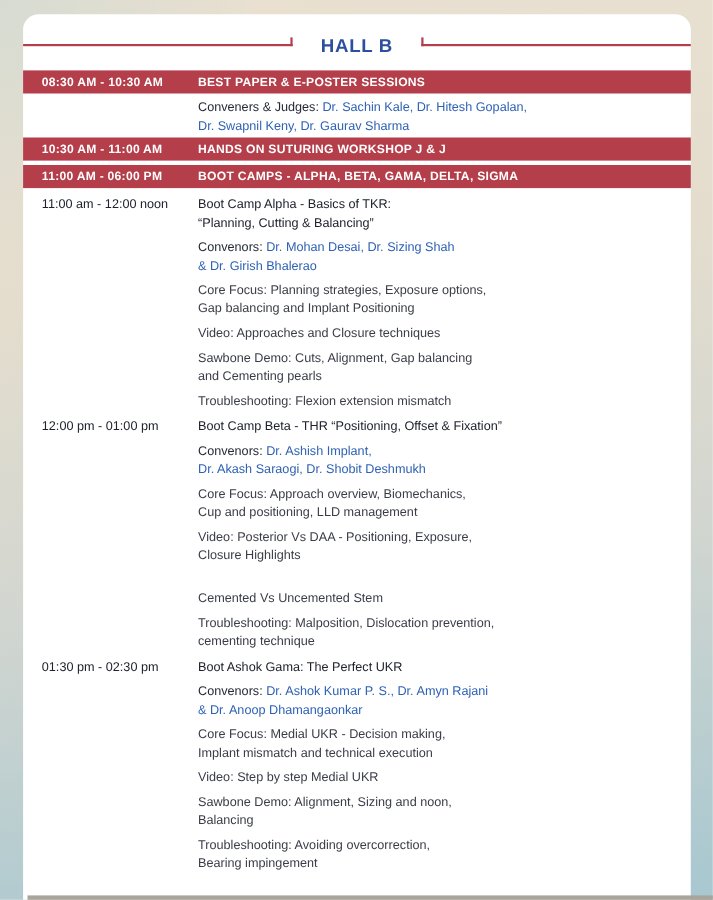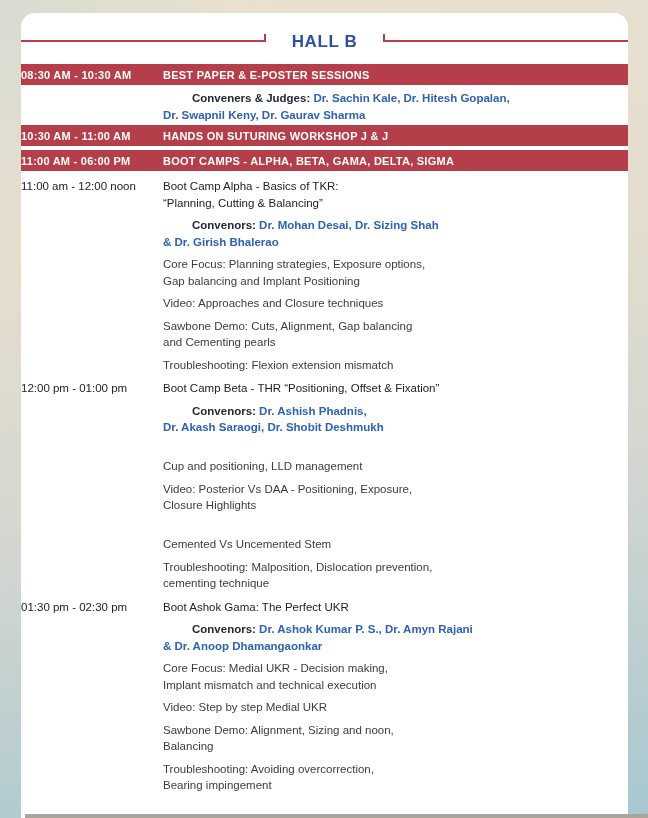--- a/index.html
+++ b/index.html
@@ -25,37 +25,37 @@
   .rule.left{margin-right:9px;}
   .rule.right{margin-left:9px;}
   .rule.left::after{content:"";position:absolute;right:0;bottom:0;width:2px;height:8px;background:var(--bar-red,#b43e4a);}
   .rule.right::before{content:"";position:absolute;left:0;bottom:0;width:2px;height:8px;background:var(--bar-red,#b43e4a);}
   .hall-title{
     margin:17px;font-size:17px;font-weight:700;letter-spacing:.6px;
     color:var(--hall-blue,#2c4f9f);line-height:1;
   }
   
   .row{display:flex;}
-  .time-cell{width:142px;padding-left:0;flex:none;box-sizing:content-box;}
+  .time-cell{width:142px;padding-left:17px;flex:none;box-sizing:content-box;}
   .content-cell{flex:1;padding-right:24px;}
   .bar{
     height:21px;align-items:center;background:var(--bar-red,#b43e4a);
     color:var(--bar-text,#fff);font-size:11px;font-weight:700;letter-spacing:.25px;
   }
   .bar + .bar{margin-top:4px;}
   .para-block{padding:5px 0 2px;}
   .slot{margin-top:7px;}
   .slot-time,.slot-title{
     font-size:11.5px;font-weight:400;color:var(--heading-dark,#20232e);line-height:16.5px;
   }
   .slot-title{margin:0 0 6px;}
   p.para{margin:0 0 6px;font-size:11.5px;line-height:16.5px;color:var(--body-text,#3a3d47);}
   p.para:last-child{margin-bottom:0;}
-  .seg-label{color:var(--label-dark,#252837);font-weight:700;margin-left:29px;}
-  .seg-name{color:var(--name-blue,#2f62b4);font-weight:700;}
+  .seg-label{color:var(--label-dark,#252837);font-weight:400;}
+  .seg-name{color:var(--name-blue,#2f62b4);font-weight:400;}
   .seg-body{color:var(--body-text,#3a3d47);}
   
   .bottom-strip{
     position:absolute;left:25px;right:0;bottom:0;height:4px;
     background:var(--bottom-strip,#aaa49b);
   }
 </style>
 </head>
 <body>
 
@@ -93,22 +93,22 @@
             <p class="para"><span class="seg-body">Core Focus: Planning strategies, Exposure options,</span><br><span class="seg-body">Gap balancing and Implant Positioning</span></p>
             <p class="para"><span class="seg-body">Video: Approaches and Closure techniques</span></p>
             <p class="para"><span class="seg-body">Sawbone Demo: Cuts, Alignment, Gap balancing</span><br><span class="seg-body">and Cementing pearls</span></p>
             <p class="para"><span class="seg-body">Troubleshooting: Flexion extension mismatch</span></p>
           </div>
         </div>
         <div class="row slot">
           <span class="time-cell slot-time">12:00 pm - 01:00 pm</span>
           <div class="content-cell">
             <p class="slot-title">Boot Camp Beta - THR “Positioning, Offset &amp; Fixation”</p>
-            <p class="para"><span class="seg-label">Convenors: </span><span class="seg-name">Dr. Ashish Phadnis,</span><br><span class="seg-name">Dr. Akash Saraogi, Dr. Shobit Deshmukh</span></p>
-            <p class="para"><br><span class="seg-body">Cup and positioning, LLD management</span></p>
+            <p class="para"><span class="seg-label">Convenors: </span><span class="seg-name">Dr. Ashish Implant,</span><br><span class="seg-name">Dr. Akash Saraogi, Dr. Shobit Deshmukh</span></p>
+            <p class="para"><span class="seg-body">Core Focus: Approach overview, Biomechanics,</span><br><span class="seg-body">Cup and positioning, LLD management</span></p>
             <p class="para"><span class="seg-body">Video: Posterior Vs DAA - Positioning, Exposure,</span><br><span class="seg-body">Closure Highlights</span></p>
             <p class="para"><br><span class="seg-body">Cemented Vs Uncemented Stem</span></p>
             <p class="para"><span class="seg-body">Troubleshooting: Malposition, Dislocation prevention,</span><br><span class="seg-body">cementing technique</span></p>
           </div>
         </div>
         <div class="row slot">
           <span class="time-cell slot-time">01:30 pm - 02:30 pm</span>
           <div class="content-cell">
             <p class="slot-title">Boot Ashok Gama: The Perfect UKR</p>
             <p class="para"><span class="seg-label">Convenors: </span><span class="seg-name">Dr. Ashok Kumar P. S., Dr. Amyn Rajani</span><br><span class="seg-name">&amp; Dr. Anoop Dhamangaonkar</span></p>

